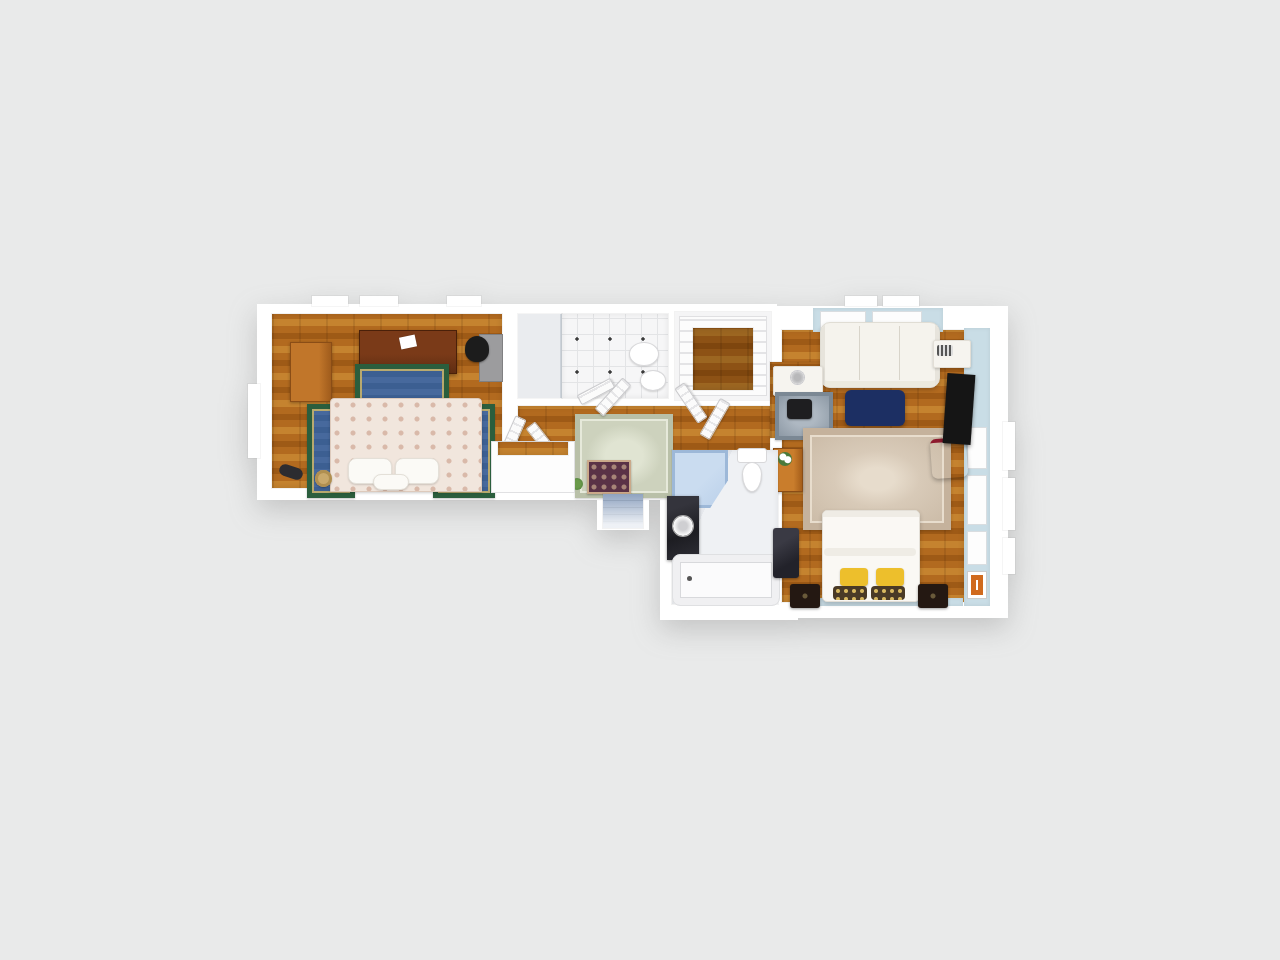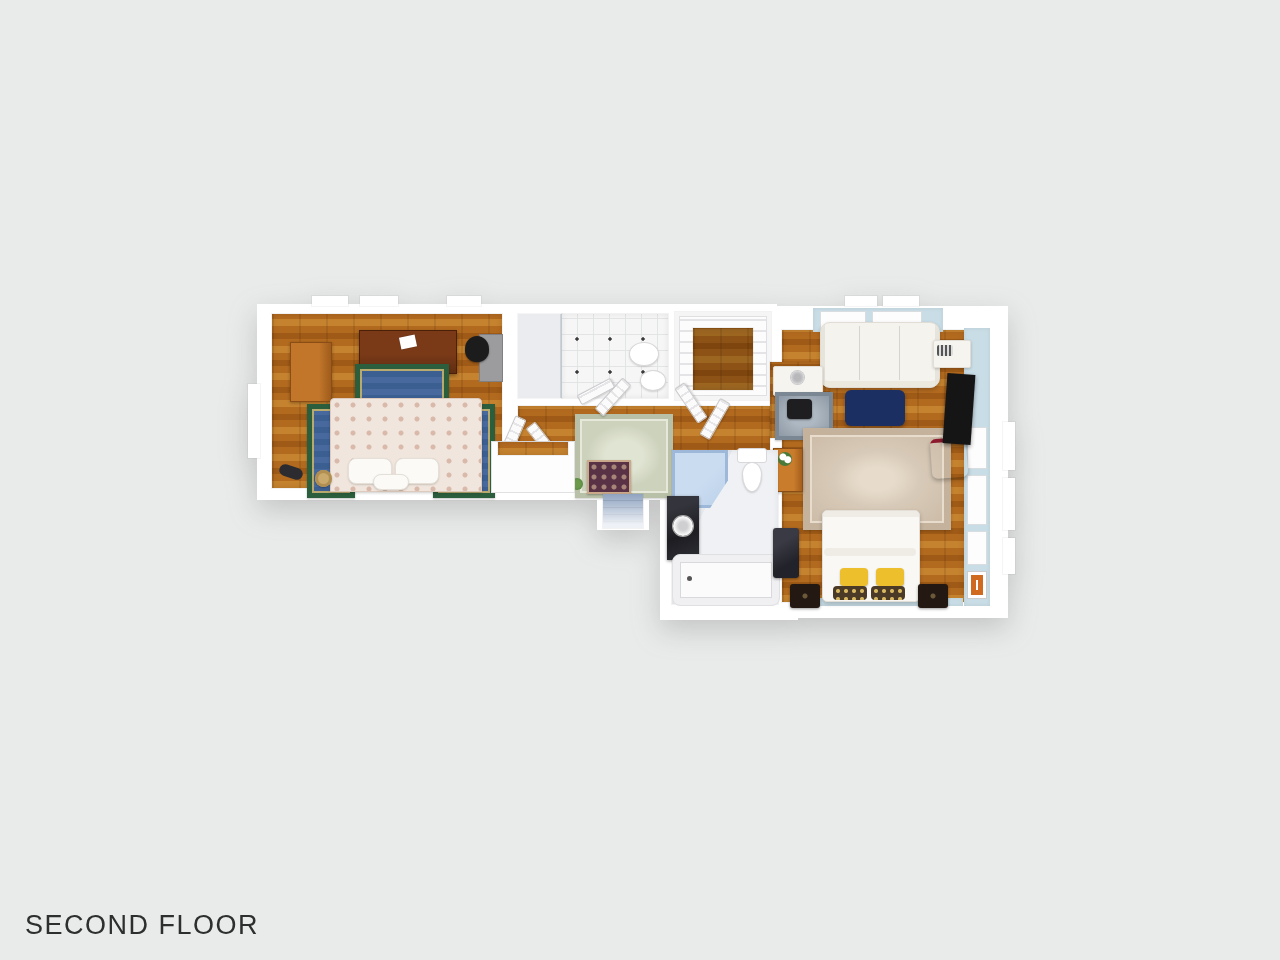--- a/index.html
+++ b/index.html
@@ -191,14 +191,13 @@
     <div class="abs" style="left:482px;top:148px;width:28px;height:13px;background:#fff;border:1px solid #d8d8da;border-radius:3px;"></div>
     <div class="abs" style="left:487px;top:162px;width:18px;height:28px;background:#fff;border:1px solid #d8d8da;border-radius:50% 50% 50% 50%/40% 40% 60% 60%;box-shadow:0 1px 2px rgba(0,0,0,0.15);"></div>
     <div class="abs" style="left:412px;top:196px;width:32px;height:64px;background:linear-gradient(160deg,#34343c 0 20%,var(--vanity-black) 60%,#2e2e36);box-shadow:0 1px 3px rgba(0,0,0,0.45);"></div>
     <div class="abs" style="left:418px;top:216px;width:20px;height:20px;border-radius:50%;background:radial-gradient(circle,#cfcfd2 0 30%,#fff 70%);box-shadow:0 0 0 1px #aaa;"></div>
     <div class="abs" style="left:417px;top:254px;width:106px;height:50px;background:#fbfbfc;border:1px solid #dfe0e2;border-radius:8px;box-shadow:inset 0 0 0 7px #f0f0f2,inset 0 0 0 8px #d8d9dc;"></div>
     <div class="abs" style="left:432px;top:276px;width:5px;height:5px;border-radius:50%;background:#555;"></div>
     <div class="abs dark-furn" style="left:518px;top:228px;width:26px;height:50px;background:linear-gradient(150deg,#3a3a44 0 30%,#22222a 70%);"></div>
 
   </div>
 
-  <div class="floor-label">SECOND FLOOR</div>
 </div>
 
 </body></html>

